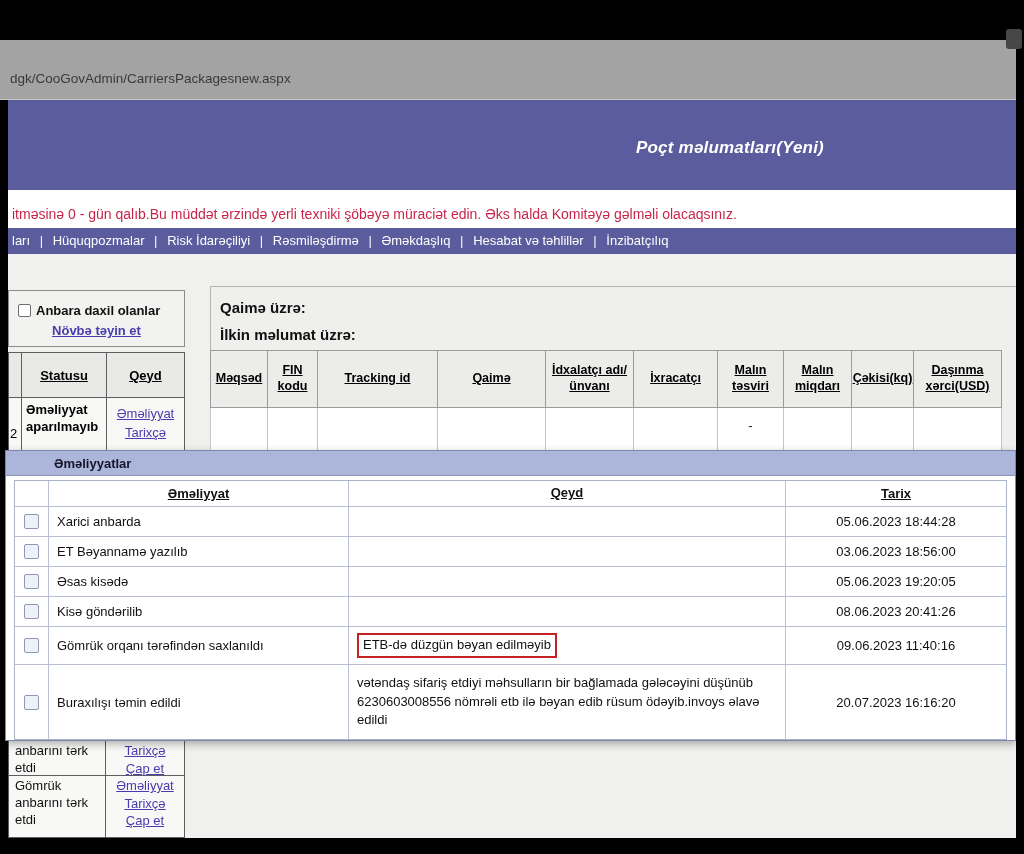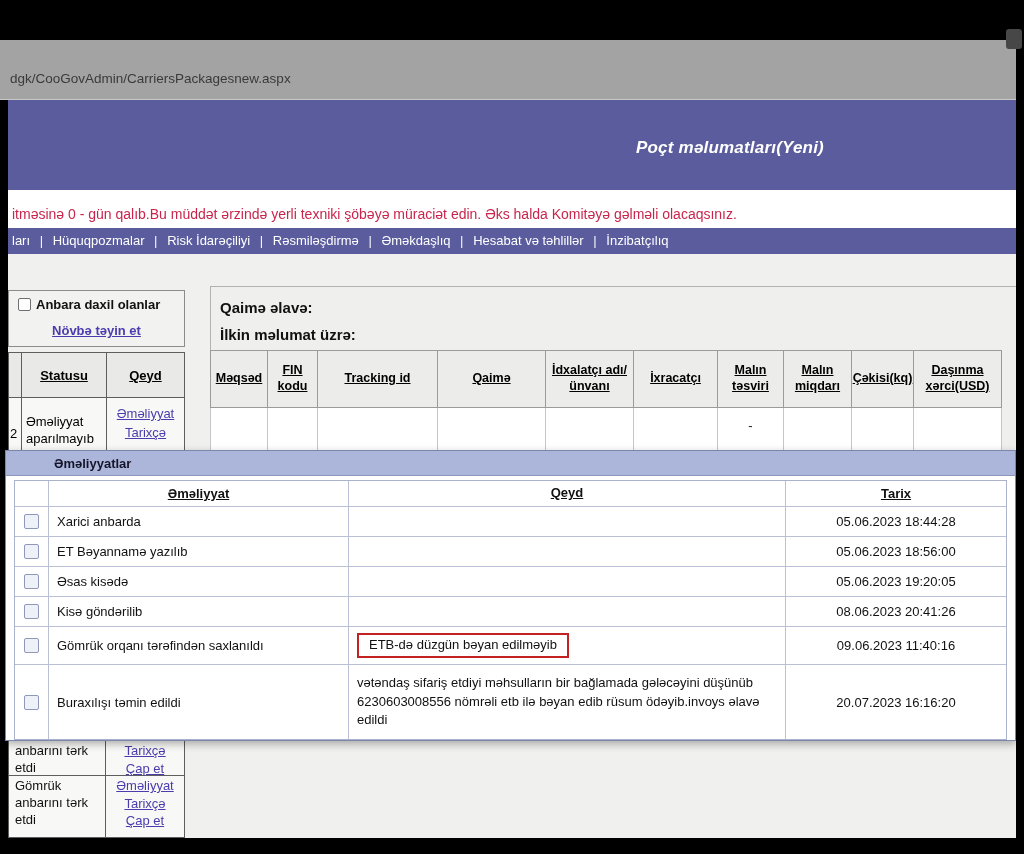--- a/index.html
+++ b/index.html
@@ -19,35 +19,35 @@
   .page-title { position:absolute; left:628px; top:38px; color:#ffffff; font-size:17px; font-weight:bold; font-style:italic; letter-spacing:.2px; }
 
   .band-warning { position:absolute; left:0; top:90px; width:100%; height:38px; background:#ffffff; }
   .warning-text { position:absolute; left:4px; top:16px; color:#c9254c; font-size:14px; white-space:nowrap; }
 
   .band-nav { position:absolute; left:0; top:128px; width:100%; height:26px; background:#5a5c9d; color:#fff; font-size:13px; line-height:26px; padding-left:4px; white-space:nowrap; }
   .nav-item { cursor:pointer; }
   .nav-sep { margin:0 6px; opacity:.95; }
 
   
-  .left-box { position:absolute; left:0; top:190px; width:177px; height:57px; background:#f2f2f0; border:1px solid #8c8c8c; padding-top:6px; }
+  .left-box { position:absolute; left:0; top:190px; width:177px; height:57px; background:#f2f2f0; border:1px solid #8c8c8c; padding-top:12px; }
   .left-box .row1 { padding-left:9px; font-size:13px; font-weight:bold; color:#111; white-space:nowrap; }
   .cb-small { display:inline-block; width:13px; height:13px; border:1px solid #6f6f6f; background:#fff; border-radius:2px; vertical-align:-2px; margin-right:5px; }
-  .left-box .row2 { text-align:center; margin-top:11px; font-size:13px; font-weight:bold; }
+  .left-box .row2 { text-align:center; margin-top:5px; font-size:13px; font-weight:bold; }
   .plink { color:#4a3cae; text-decoration:underline; cursor:pointer; }
 
   .left-table { position:absolute; left:0; top:252px; width:177px; font-size:13px; }
   .lt-head { display:flex; height:46px; border:1px solid #5e5e5e; background:#e9e9e7; }
   .lt-body { display:flex; min-height:100px; border:1px solid #5e5e5e; border-top:none; background:#f8f8f6; }
   .lt-num { width:13px; border-right:1px solid #5e5e5e; overflow:hidden; }
   .lt-status { width:85px; border-right:1px solid #5e5e5e; }
   .lt-qeyd { flex:1; }
   .lt-head .lt-status, .lt-head .lt-qeyd { display:flex; align-items:center; justify-content:center; font-weight:bold; text-decoration:underline; }
   .lt-body .lt-num { padding-top:28px; padding-left:1px; }
-  .lt-body .lt-status { padding:16px 3px 0 4px; line-height:1.3; }
+  .lt-body .lt-status { padding:4px 3px 0 4px; line-height:1.3;font-weight:bold; }
   .lt-body .lt-qeyd { padding-top:7px; text-align:center; line-height:1.45; }
   .lt-body .plink { display:block; }
 
   
   .main-panel { position:absolute; left:202px; top:186px; width:806px; height:214px; border-left:1px solid #b2b2b0; border-top:1px solid #b2b2b0; background:#efefed; }
   .sec-title { position:absolute; left:9px; font-size:15px; font-weight:bold; color:#111; }
   .sec-title.t1 { top:12px; }
   .sec-title.t2 { top:39px; }
 
   .main-table { position:absolute; left:202px; top:250px; display:flex; }
@@ -79,21 +79,21 @@
   .c-cb { width:34px; justify-content:center; }
   .c-op { width:300px; padding:0 8px; }
   .c-note { width:437px; padding:2px 8px; line-height:1.45; }
   .c-date { flex:1; justify-content:center; }
   .mrow.head { height:26px; }
   .mrow.head .mcell { justify-content:center; font-weight:bold; text-decoration:underline; padding:0; }
   .mrow.r { height:30px; }
   .mrow.r5 { height:38px; }
   .mrow.r6 { height:74px; }
   .cb { display:inline-block; width:15px; height:15px; border:1px solid #8f98b8; background:#eef1f8; border-radius:2px; }
-  .red-box { display:inline-block; border:2px solid #c42222; padding:1px 10px; }
+  .red-box { display:inline-block; border:2px solid #c42222; padding:1px 4px; }
 </style>
 </head>
 <body>
 
 <div class="screen">
 
   <div class="chrome">
     <div class="url">dgk/CooGovAdmin/CarriersPackagesnew.aspx</div>
   </div>
   <div class="window-btn"></div>
@@ -143,21 +143,21 @@
         <div class="lt-num">2</div>
         <div class="lt-status">Əməliyyat aparılmayıb</div>
         <div class="lt-qeyd">
           <span class="plink">Əməliyyat</span>
           <span class="plink">Tarixçə</span>
         </div>
       </div>
     </div>
 
     <div class="main-panel">
-      <div class="sec-title t1">Qaimə əlavə:</div>
+      <div class="sec-title t1">Qaimə üzrə:</div>
       <div class="sec-title t2">İlkin məlumat üzrə:</div>
     </div>
 
     <div class="main-table">
       <div class="mh-cell w0">Məqsəd</div>
       <div class="mh-cell w1">FIN kodu</div>
       <div class="mh-cell w2">Tracking id</div>
       <div class="mh-cell w3">Qaimə</div>
       <div class="mh-cell w4">İdxalatçı adı/ ünvanı</div>
       <div class="mh-cell w5">İxracatçı</div>
@@ -218,21 +218,21 @@
         <div class="mcell c-note"></div>
         <div class="mcell c-date">05.06.2023 18:44:28</div>
       </div>
 
       <div class="mrow r">
         <div class="mcell c-cb">
             <span class="cb"></span>
           </div>
         <div class="mcell c-op">ET Bəyannamə yazılıb</div>
         <div class="mcell c-note"></div>
-        <div class="mcell c-date">05.06.2023 18:56:00</div>
+        <div class="mcell c-date">03.06.2023 18:56:00</div>
       </div>
 
       <div class="mrow r">
         <div class="mcell c-cb">
             <span class="cb"></span>
           </div>
         <div class="mcell c-op">Əsas kisədə</div>
         <div class="mcell c-note"></div>
         <div class="mcell c-date">05.06.2023 19:20:05</div>
       </div>

